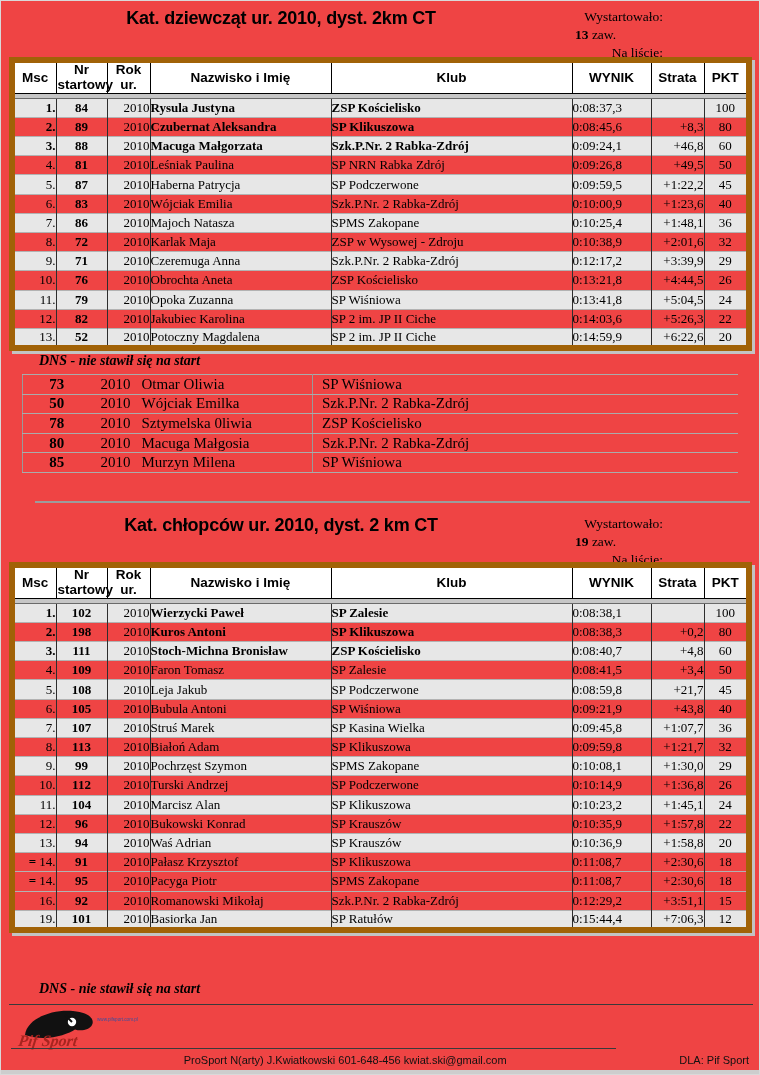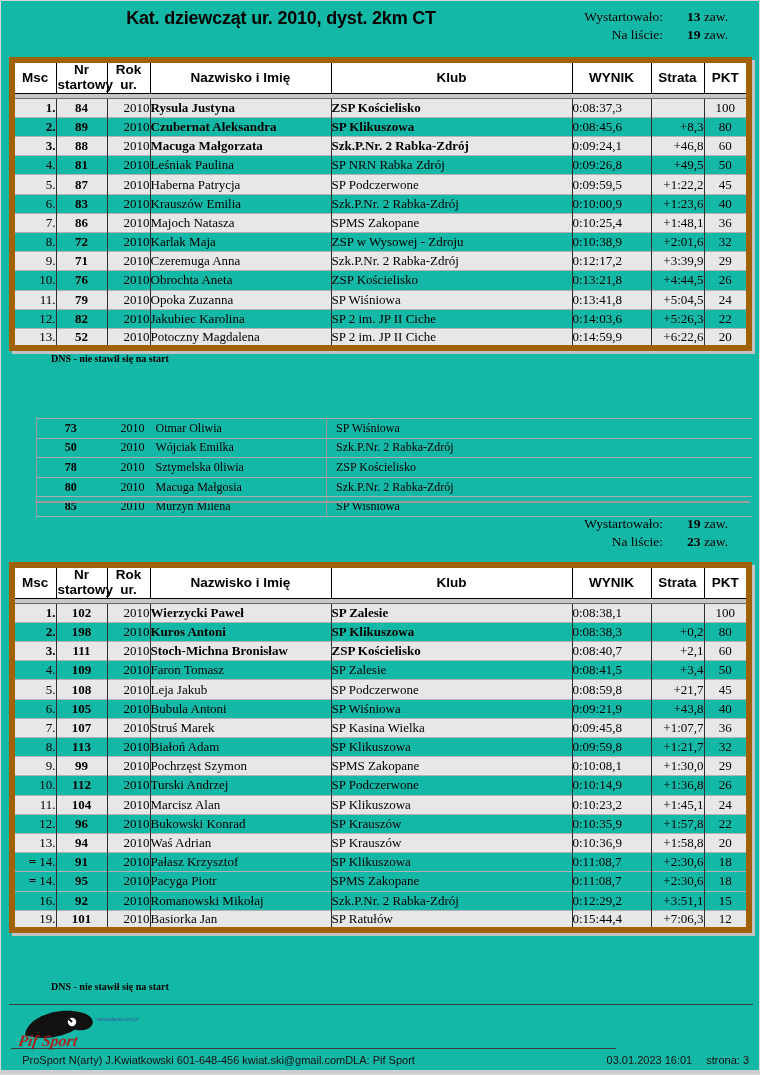--- a/index.html
+++ b/index.html
@@ -1,29 +1,29 @@
 <!DOCTYPE html>
 <html><head>
 <meta charset="utf-8">
 <style>
   * { margin:0; padding:0; box-sizing:border-box; }
   html,body { background:#fff; }
   .page {
-    position:relative; width:760px; height:1075px; background:#14b8a6;
+    position:relative; width:760px; height:1075px; background:#ef4444;
     font-family:"Liberation Serif", serif; color:#000; overflow:hidden;
     border:1px solid #d9d9d9;
   }
   
   .sec-title {
     position:absolute; left:0; width:560px; text-align:center;
     font-family:"Liberation Sans", sans-serif; font-weight:bold;
     font-size:18px; letter-spacing:-0.2px; color:#000;
   }
   .stats { position:absolute; right:8px; width:200px; font-size:13.5px; }
-  .stat-row { display:flex; line-height:18px; }
+  .stat-row { display:flex; line-height:18px;flex-direction:column; }
   .stat-label { width:112px; text-align:right; }
   .stat-value { width:88px; padding-left:24px; white-space:nowrap; }
   .stat-value b { font-weight:bold; }
   
   table.results {
     position:absolute; left:8px; border-collapse:collapse; table-layout:fixed;
     width:737px; border:6px solid #a16207; box-shadow:3px 3px 0 #c3c3c3;
     font-size:13px;
   }
   table.results col.w-msc{width:44px} table.results col.w-nr{width:51px}
@@ -53,44 +53,43 @@
   td.c-msc { text-align:right; padding-right:7px; }
   td.c-nr { text-align:center; font-weight:bold; }
   td.c-rok { text-align:right; padding-right:3px; }
   td.c-name { padding-left:8px; }
   td.c-klub { padding-left:9px; }
   td.c-wynik { padding-left:8px; }
   td.c-strata { text-align:right; padding-right:7px;margin-top:11px; }
   td.c-pkt { text-align:center; }
   .eq { font-weight:bold; margin-right:3px; }
   
-  .dns-heading { position:absolute; left:50px; font-weight:bold; font-size:10px; }
+  .dns-heading { position:absolute; left:38px; font-weight:bold; font-size:14px;font-style:italic; }
   table.dns {
-    position:absolute; left:35px; width:715px; border-collapse:collapse;
-    table-layout:fixed; font-size:12px; border-top:1px solid #ababab;
+    position:absolute; left:21px; width:715px; border-collapse:collapse;
+    table-layout:fixed; font-size:15px; border-top:1px solid #ababab;
     border-left:1px solid #9a9a9a;
-    margin-top:44px;
   }
   table.dns col.d-nr{width:68px} table.dns col.d-rok{width:43px}
   table.dns col.d-name{width:179px} table.dns col.d-klub{width:425px}
   table.dns td { height:19.6px; vertical-align:middle; border-bottom:1px solid #ababab;
     white-space:nowrap; overflow:hidden; }
   td.d-nr { text-align:center; font-weight:bold; }
   td.d-rok { text-align:right; padding-right:3px; }
   td.d-name { padding-left:8px; }
   td.d-klub { padding-left:9px; border-left:1px solid #9a9a9a; }
   
   .hr-section { position:absolute; left:34px; width:715px; height:2px; background:#9c9c9c; }
   .hr-footer-top { position:absolute; left:8px; width:744px; height:1px; background:#3a3a3a; }
   .hr-footer-mid { position:absolute; left:10px; width:605px; height:1px; background:#3a3a3a; }
   .footer-text {
     position:absolute; left:10px; right:10px; display:flex;
     font-family:"Liberation Sans", sans-serif; font-size:11px; color:#111;
   }
-  .f-left { flex:1; text-align:right; }
+  .f-left { flex:1; text-align:center; }
   .f-center { flex:0 0 auto; }
   .f-right { flex:1; text-align:right; }
   .f-right span { margin-left:14px; }
   .bottom-edge { position:absolute; left:0; bottom:0; width:100%; height:4px; background:#cdcdcd; }
   .logo { position:absolute; }
 </style>
 </head>
 <body>
 
 <div class="page">
@@ -181,21 +180,21 @@
           <td class="c-name">Haberna Patrycja</td>
           <td class="c-klub">SP  Podczerwone</td>
           <td class="c-wynik">0:09:59,5</td>
           <td class="c-strata">+1:22,2</td>
           <td class="c-pkt">45</td>
         </tr>
         <tr>
           <td class="c-msc">6.</td>
           <td class="c-nr">83</td>
           <td class="c-rok">2010</td>
-          <td class="c-name">Krauszów Emilia</td>
+          <td class="c-name">Wójciak Emilia</td>
           <td class="c-klub">Szk.P.Nr. 2 Rabka-Zdrój</td>
           <td class="c-wynik">0:10:00,9</td>
           <td class="c-strata">+1:23,6</td>
           <td class="c-pkt">40</td>
         </tr>
         <tr class="shaded">
           <td class="c-msc">7.</td>
           <td class="c-nr">86</td>
           <td class="c-rok">2010</td>
           <td class="c-name">Majoch Natasza</td>
@@ -304,20 +303,21 @@
           <td class="d-nr">85</td>
           <td class="d-rok">2010</td>
           <td class="d-name">Murzyn Milena</td>
           <td class="d-klub">SP Wiśniowa</td>
         </tr>
       </tbody>
   </table>
 
   <div class="hr-section" style="top:500px;"></div>
 
+  <div class="sec-title" style="top:514px;">Kat. chłopców ur. 2010, dyst. 2 km CT</div>
   <div class="stats" style="top:514px;">
     <div class="stat-row">
       <span class="stat-label">Wystartowało:</span>
       <span class="stat-value"><b>19</b> <span>zaw.</span></span>
     </div>
     <div class="stat-row">
       <span class="stat-label">Na liście:</span>
       <span class="stat-value"><b>23</b> <span>zaw.</span></span>
     </div>
   </div>
@@ -369,21 +369,21 @@
           <td class="c-strata">+0,2</td>
           <td class="c-pkt">80</td>
         </tr>
         <tr class="shaded top3">
           <td class="c-msc">3.</td>
           <td class="c-nr">111</td>
           <td class="c-rok">2010</td>
           <td class="c-name">Stoch-Michna Bronisław</td>
           <td class="c-klub">ZSP Kościelisko</td>
           <td class="c-wynik">0:08:40,7</td>
-          <td class="c-strata">+2,1</td>
+          <td class="c-strata">+4,8</td>
           <td class="c-pkt">60</td>
         </tr>
         <tr>
           <td class="c-msc">4.</td>
           <td class="c-nr">109</td>
           <td class="c-rok">2010</td>
           <td class="c-name">Faron Tomasz</td>
           <td class="c-klub">SP Zalesie</td>
           <td class="c-wynik">0:08:41,5</td>
           <td class="c-strata">+3,4</td>
@@ -532,17 +532,16 @@
     <line x1="57" y1="14" x2="50" y2="7" stroke="#111" stroke-width="2"></line>
     <text x="82" y="13" font-family="Liberation Sans, sans-serif" font-size="4.6" fill="#3a4fa0">www.pifsport.com.pl</text>
     <text x="8" y="38" font-family="Liberation Serif, serif" font-style="italic" font-weight="bold" font-size="16" fill="#a8241f" transform="skewX(-8)">Pif Sport</text>
   </svg>
 
   <div class="hr-footer-mid" style="top:1047px;"></div>
 
   <div class="footer-text" style="top:1053px;">
     <span class="f-left">ProSport N(arty) J.Kwiatkowski 601-648-456   kwiat.ski@gmail.com</span>
     <span class="f-center">DLA: Pif Sport</span>
-    <span class="f-right"><span>03.01.2023 16:01</span><span>strona: 3</span></span>
   </div>
 
   <div class="bottom-edge"></div>
 </div>
 
 </body></html>

